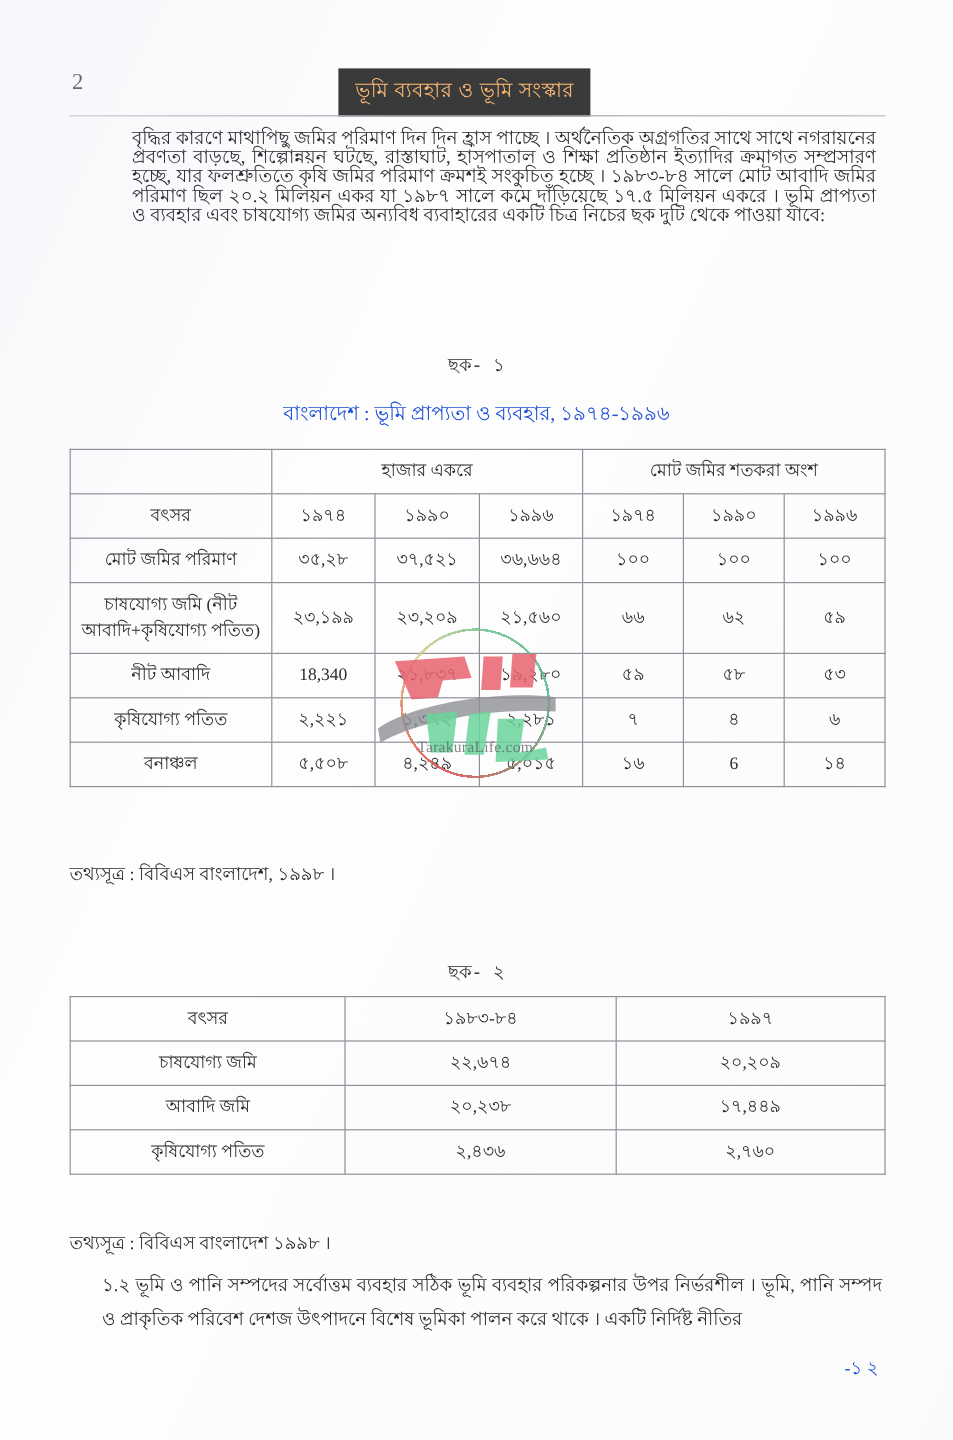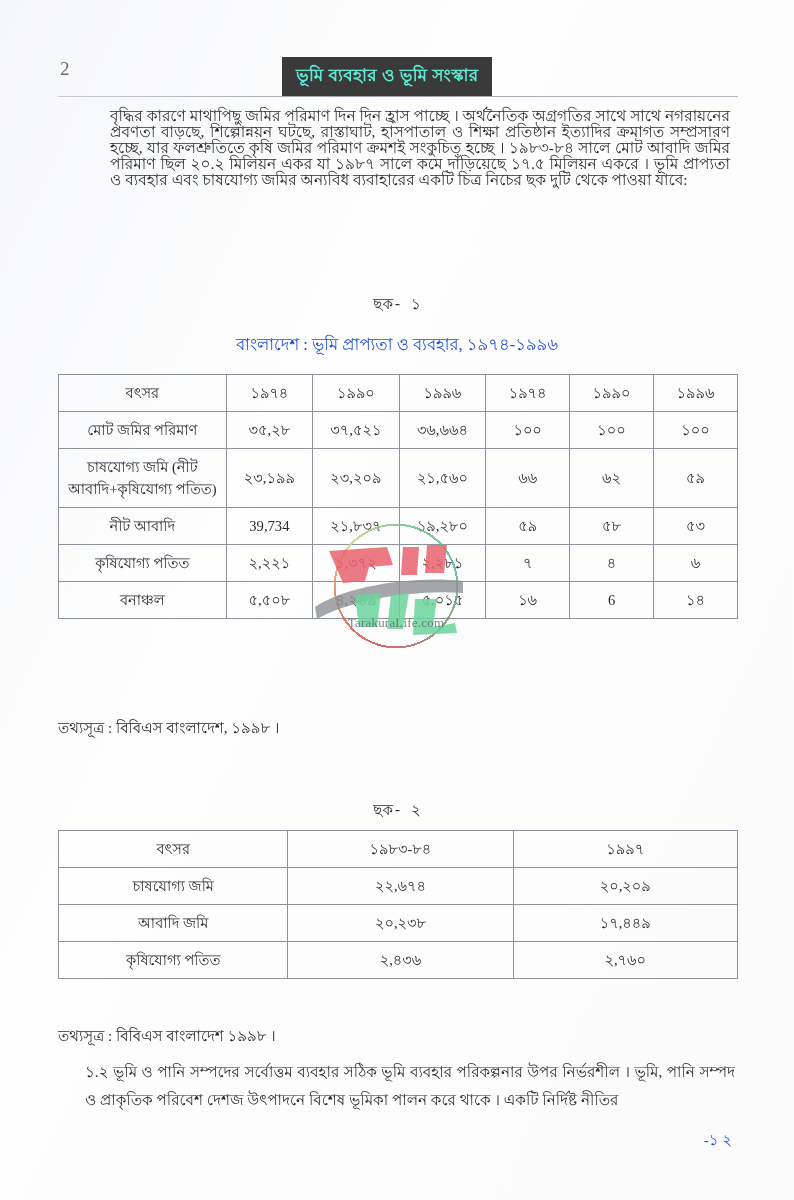--- a/index.html
+++ b/index.html
@@ -32,27 +32,26 @@
     top: 58px;
     font-size: 19px;
     color: #6a6a72;
     font-family: "Liberation Serif", serif;
   }
   .running-head {
     position: absolute;
     left: 282px;
     top: 57px;
     background: #3a3a3a;
-    color: #5eead4;
+    color: #fdba74;
     font-size: 17px;
     padding: 5px 14px 7px 14px;
     letter-spacing: 0.3px;
     white-space: nowrap;
     font-family: "Liberation Sans", sans-serif;
-    font-weight: bold;
   }
   .head-rule {
     position: absolute;
     left: 58px;
     top: 96px;
     width: 680px;
     height: 1px;
     background: linear-gradient(to right, #c8ccd4, #9aa0ab 45%, #b7bcc5);
   }
   .body-text {
@@ -180,20 +179,25 @@
 
   <div class="body-text">
     <p>বৃদ্ধির কারণে মাথাপিছু জমির পরিমাণ দিন দিন হ্রাস পাচ্ছে । অর্থনৈতিক অগ্রগতির সাথে সাথে নগরায়নের প্রবণতা বাড়ছে, শিল্পোন্নয়ন ঘটছে, রাস্তাঘাট, হাসপাতাল ও শিক্ষা প্রতিষ্ঠান ইত্যাদির ক্রমাগত সম্প্রসারণ হচ্ছে, যার ফলশ্রুতিতে কৃষি জমির পরিমাণ ক্রমশই সংকুচিত হচ্ছে । ১৯৮৩-৮৪ সালে মোট আবাদি জমির পরিমাণ ছিল ২০.২ মিলিয়ন একর যা ১৯৮৭ সালে কমে দাঁড়িয়েছে ১৭.৫ মিলিয়ন একরে । ভূমি প্রাপ্যতা ও ব্যবহার এবং চাষযোগ্য জমির অন্যবিধ ব্যবাহারের একটি চিত্র নিচের ছক দুটি থেকে পাওয়া যাবে:</p>
   </div>
 
   <div class="chart-label" style="top:292px">ছক- ১</div>
   <div class="chart-title" style="top:332px">বাংলাদেশ : ভূমি প্রাপ্যতা ও ব্যবহার, ১৯৭৪-১৯৯৬</div>
 
   <table class="grid t1">
     <tbody>
+        <tr>
+      <td class="rowlabel"></td>
+      <td class="datacell" colspan="3">হাজার একরে</td>
+      <td class="datacell" colspan="3">মোট জমির শতকরা অংশ</td>
+    </tr>
     <tr>
       <td class="rowlabel">বৎসর</td>
       <td class="datacell">১৯৭৪</td>
       <td class="datacell">১৯৯০</td>
       <td class="datacell">১৯৯৬</td>
       <td class="datacell">১৯৭৪</td>
       <td class="datacell">১৯৯০</td>
       <td class="datacell">১৯৯৬</td>
     </tr>
     <tr>
@@ -209,21 +213,21 @@
       <td class="rowlabel">চাষযোগ্য জমি (নীট আবাদি+কৃষিযোগ্য পতিত)</td>
       <td>২৩,১৯৯</td>
       <td>২৩,২০৯</td>
       <td>২১,৫৬০</td>
       <td>৬৬</td>
       <td>৬২</td>
       <td>৫৯</td>
     </tr>
     <tr>
       <td class="rowlabel">নীট আবাদি</td>
-      <td>39,734</td>
+      <td>18,340</td>
       <td>২১,৮৩৭</td>
       <td>১৯,২৮০</td>
       <td>৫৯</td>
       <td>৫৮</td>
       <td>৫৩</td>
     </tr>
     <tr>
       <td class="rowlabel">কৃষিযোগ্য পতিত</td>
       <td>২,২২১</td>
       <td>১,৩৭২</td>

